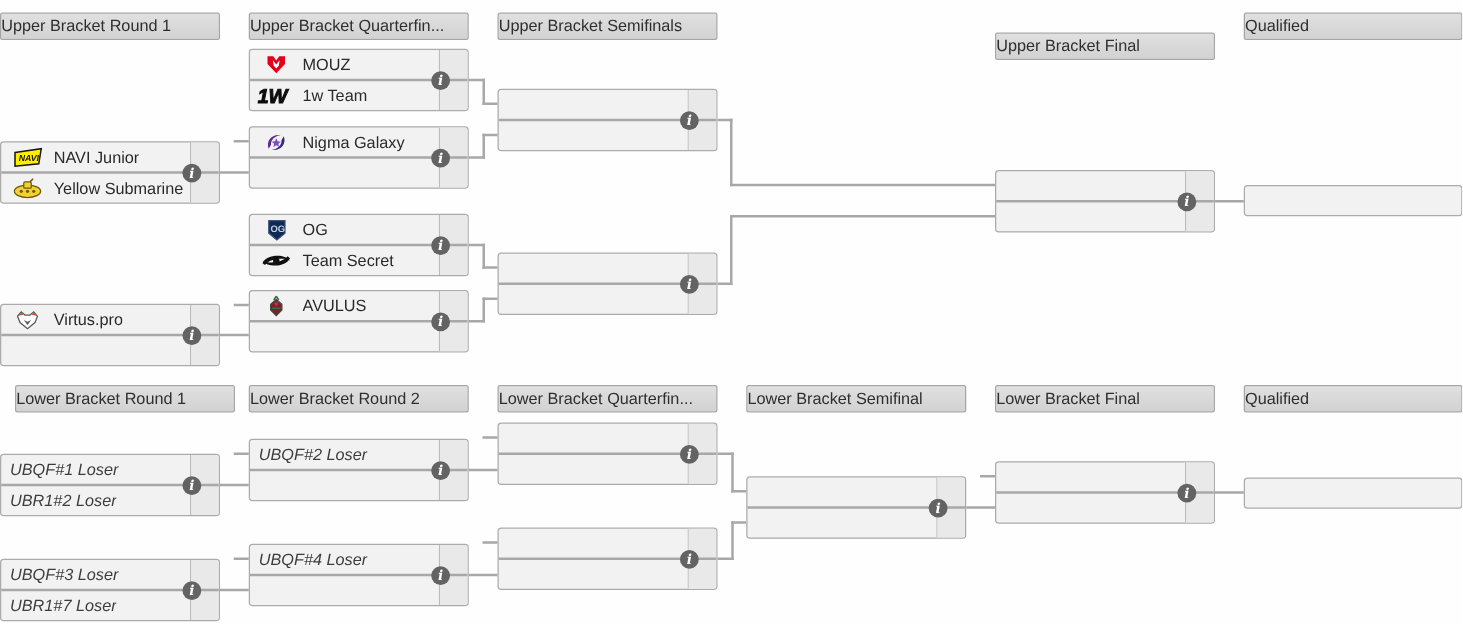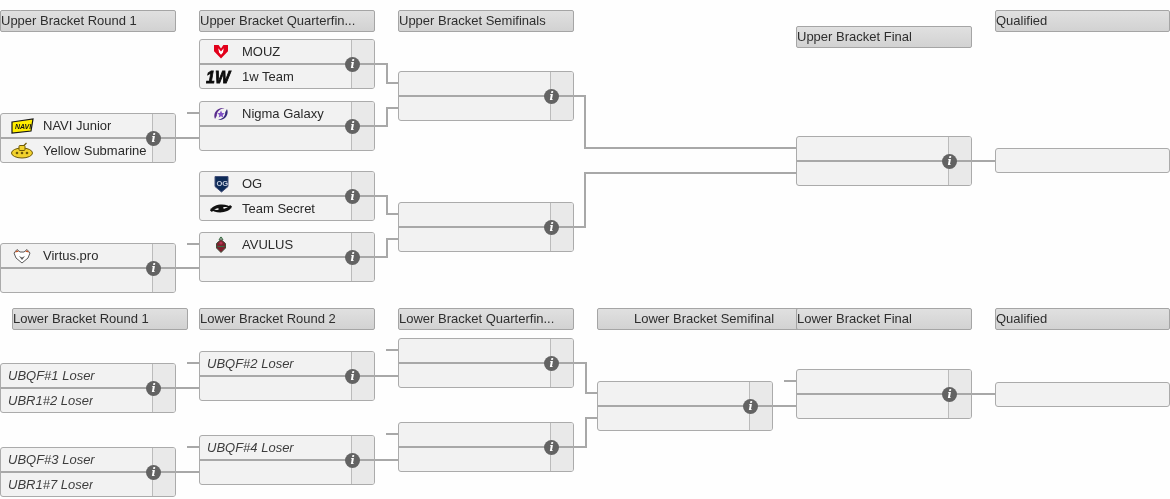--- a/index.html
+++ b/index.html
@@ -90,21 +90,21 @@
     <div class="line" style="left: 386px; top: 433px; width: 12px; height: 2px;"></div>
     <div class="line" style="left: 784px; top: 380px; width: 12px; height: 2px;"></div>
     <div class="round-header" style="left: 0px; top: 10px; width: 174px;">Upper Bracket Round 1</div>
     <div class="round-header" style="left: 199px; top: 10px; width: 174px;">Upper Bracket Quarterfin...</div>
     <div class="round-header" style="left: 398px; top: 10px; width: 174px;">Upper Bracket Semifinals</div>
     <div class="round-header" style="left: 796px; top: 10px; width: 174px; margin-top: 16px;">Upper Bracket Final</div>
     <div class="round-header" style="left: 995px; top: 10px; width: 173px;">Qualified</div>
     <div class="round-header" style="left: 12px; top: 308px; width: 174px;">Lower Bracket Round 1</div>
     <div class="round-header" style="left: 199px; top: 308px; width: 174px;">Lower Bracket Round 2</div>
     <div class="round-header" style="left: 398px; top: 308px; width: 174px;">Lower Bracket Quarterfin...</div>
-    <div class="round-header" style="left: 597px; top: 308px; width: 174px; padding-left: 36px;">Lower Bracket Semifinal</div>
+    <div class="round-header" style="left: 597px; top: 308px; width: 174px;">Lower Bracket Semifinal</div>
     <div class="round-header" style="left: 796px; top: 308px; width: 174px;">Lower Bracket Final</div>
     <div class="round-header" style="left: 995px; top: 308px; width: 173px;">Qualified</div>
     <div class="match" style="left: 0px; top: 113px; width: 176px;">
       <div class="score-col"></div>
       <div class="divider"></div>
       <div class="info-badge" style="left: 145px;">i</div>
       <div class="team-row r1">
         <div class="icon-cell">
           <svg width="23" height="16" viewBox="0 0 23 16">
             <polygon points="1,4 22,1 20,13 1,15" fill="#ffee00" stroke="#151515" stroke-width="1.2"></polygon>

